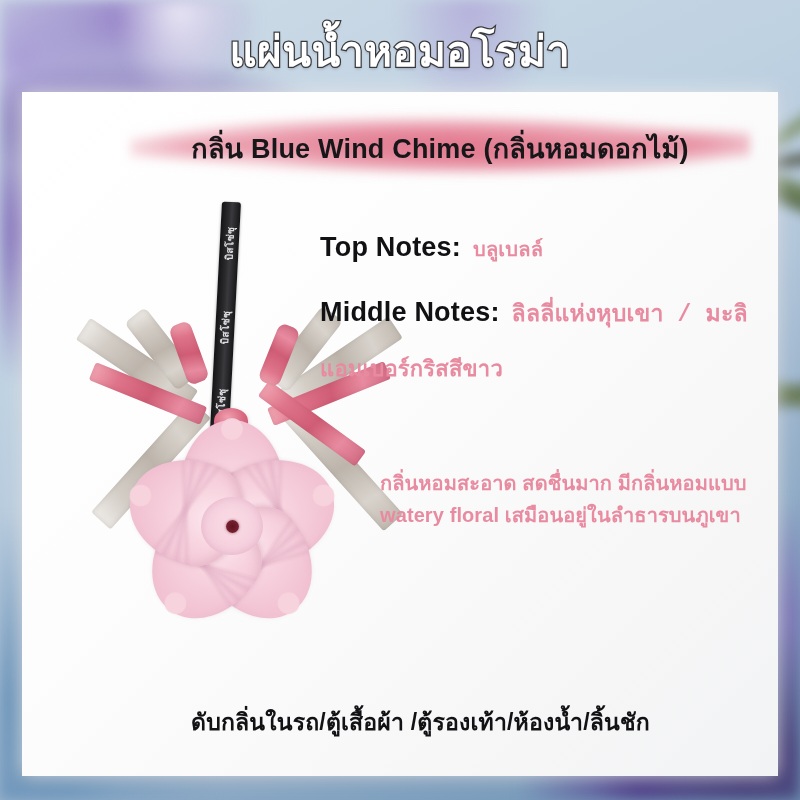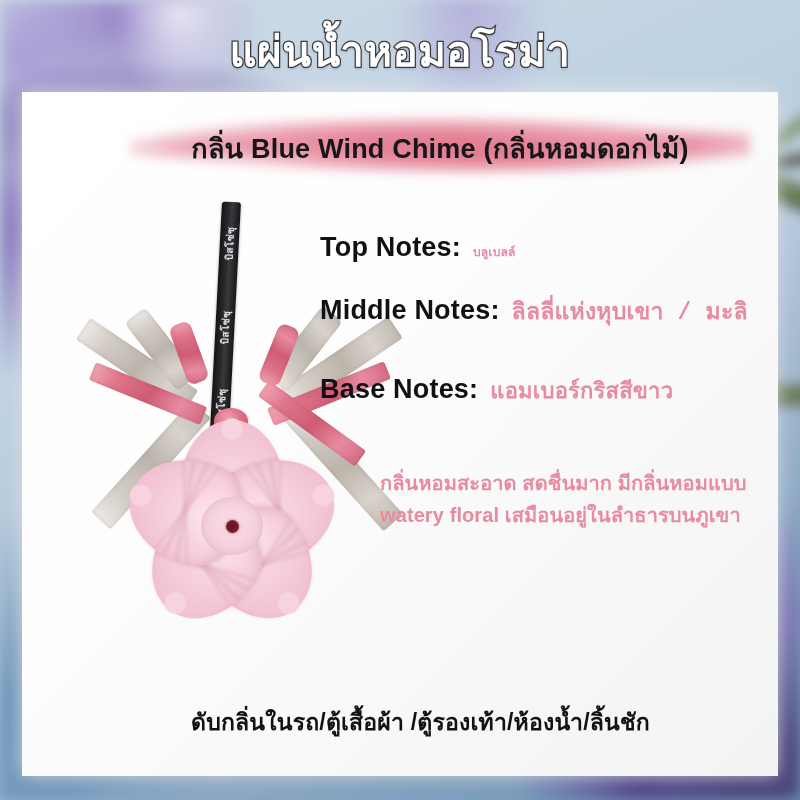--- a/index.html
+++ b/index.html
@@ -240,24 +240,24 @@
     box-shadow:0 0 3px rgba(80,18,30,.6);
   }
 
   
   #notes{ position:absolute; left:298px; top:140px; width:430px; }
   .note-row{
     display:flex; align-items:baseline; gap:12px;
     margin-bottom:30px; white-space:nowrap;
   }
   .note-label{ font-size:27px; font-weight:700; color:#111114; letter-spacing:.2px; }
-  .note-value{ font-size:12px; font-weight:600; color:#e88ba0; letter-spacing:.2px; }
+  .note-value{ font-size:20px; font-weight:600; color:#e88ba0; letter-spacing:.2px; }
   .note-row.r2 .note-value{ font-size:23px;font-family:Liberation Mono, monospace; }
   .note-row.r3 .note-value{ font-size:22px; }
-  .note-row.r2{ margin-bottom:44px; }
+  .note-row.r2{ margin-bottom:20px; }
 
   
   #desc{
     position:absolute; left:358px; top:375px; width:400px;
     font-size:20px; font-weight:600; line-height:1.62;
     color:#e88ba0; letter-spacing:.1px;
   }
 
   
   #footer{
@@ -343,21 +343,20 @@
     <div id="notes">
       <div class="note-row r1">
         <span class="note-label">Top Notes:</span>
         <span class="note-value">บลูเบลล์</span>
       </div>
       <div class="note-row r2">
         <span class="note-label">Middle Notes:</span>
         <span class="note-value">ลิลลี่แห่งหุบเขา / มะลิ</span>
       </div>
       <div class="note-row r3">
-        <span class="note-label">Base Notes:</span>
         <span class="note-value">แอมเบอร์กริสสีขาว</span>
       </div>
     </div>
 
     <div id="desc">กลิ่นหอมสะอาด สดชื่นมาก มีกลิ่นหอมแบบ watery floral เสมือนอยู่ในลำธารบนภูเขา</div>
 
     <div id="footer">ดับกลิ่นในรถ/ตู้เสื้อผ้า /ตู้รองเท้า/ห้องน้ำ/ลิ้นชัก</div>
 
   </div>
 </div>

